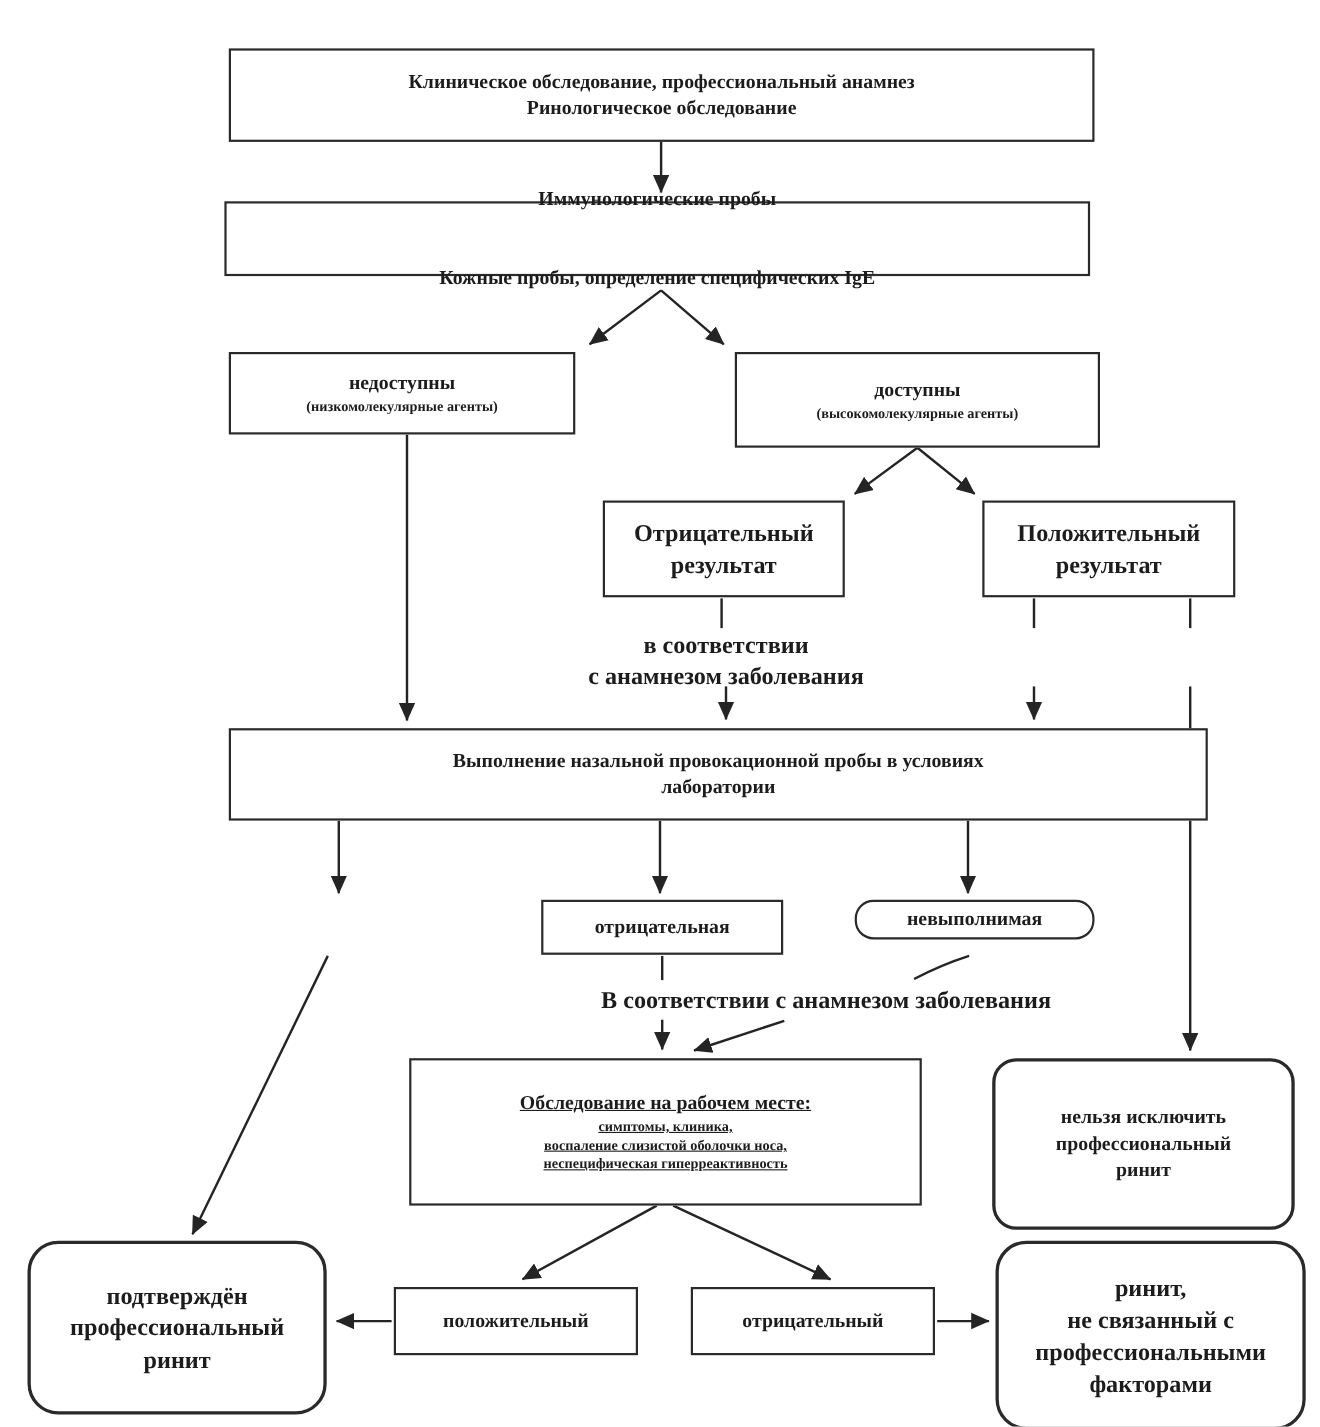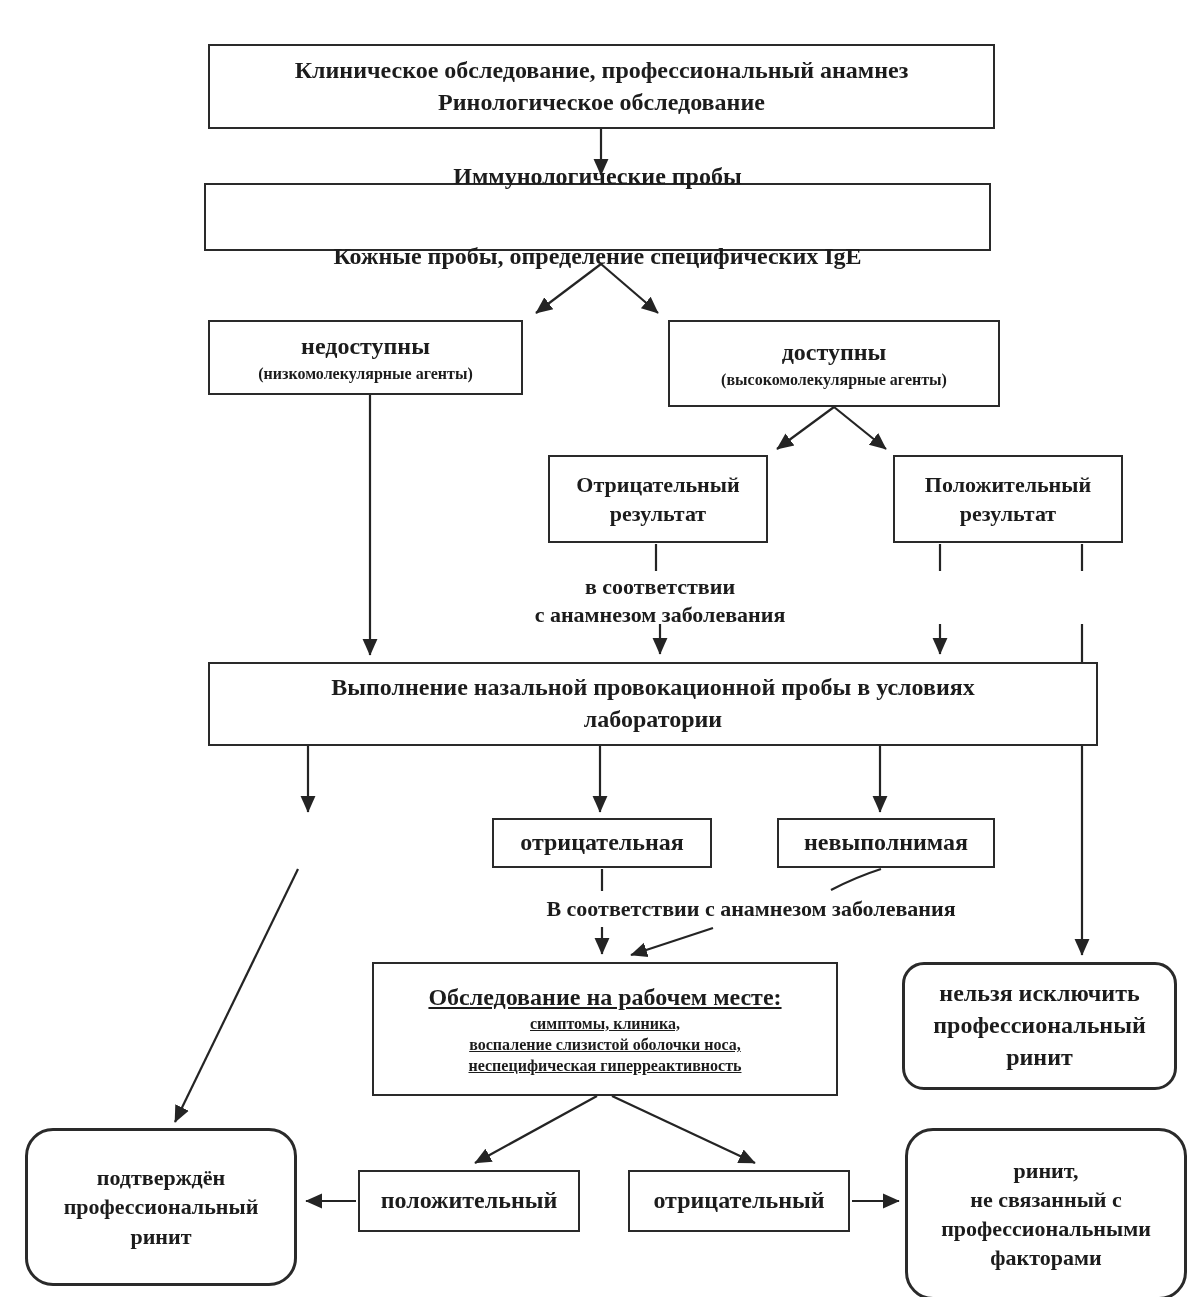--- a/index.html
+++ b/index.html
@@ -16,37 +16,37 @@
   .node{
     position:absolute;z-index:2;box-sizing:border-box;
     background:#ffffff;border:2px solid #2a2a2a;
     display:flex;flex-direction:column;align-items:center;justify-content:center;
     text-align:center;font-weight:700;line-height:1.32;
   }
   .rounded{border-radius:28px;border-width:3px;}
   .ann{
     position:absolute;z-index:2;text-align:center;font-weight:700;line-height:1.25;
   }
-  .t21{font-size:24px;}
+  .t21{font-size:18px;}
   .t22{font-size:22px;}
-  .t17{font-size:16px;}
+  .t17{font-size:13px;}
   .t19{font-size:22px;}
 
   #n-clinical      {left:208px;top:44px;  width:787px;height:85px;}
   #n-immuno        {left:204px;top:183px; width:787px;height:68px;gap:48px;}
   #n-unavailable   {left:208px;top:320px; width:315px;height:75px;}
   #n-available     {left:668px;top:320px; width:332px;height:87px;}
   #n-negresult     {left:548px;top:455px; width:220px;height:88px;}
   #n-posresult     {left:893px;top:455px; width:230px;height:88px;}
   #n-lab           {left:208px;top:662px; width:890px;height:84px;}
   #n-testpos       {left:193px;top:818px; width:221px;height:50px;}
   #n-testneg       {left:492px;top:818px; width:220px;height:50px;}
-  #n-testinf       {left:777px;top:818px; width:218px;height:50px;}
+  #n-testinf       {left:777px;top:818px; width:218px;height:36px;border-radius:17px;}
   #n-workplace     {left:372px;top:962px; width:466px;height:134px;text-decoration:underline;}
-  #n-cannotexclude {left:902px;top:962px; width:275px;height:128px;border-radius:22px;}
+  #n-cannotexclude {left:902px;top:962px; width:275px;height:156px;border-radius:22px;}
   #n-confirmed     {left:25px; top:1128px;width:272px;height:158px;}
   #n-finalpos      {left:358px;top:1170px;width:222px;height:62px;}
   #n-finalneg      {left:628px;top:1170px;width:222px;height:62px;}
   #n-unrelated     {left:905px;top:1128px;width:282px;height:172px;}
 
   #a-neg {left:520px;top:573px;width:280px;}
   #a-pos {left:845px;top:573px;width:340px;}
   #a-mid {left:536px;top:895px;width:430px;}
 </style>
 </head>

